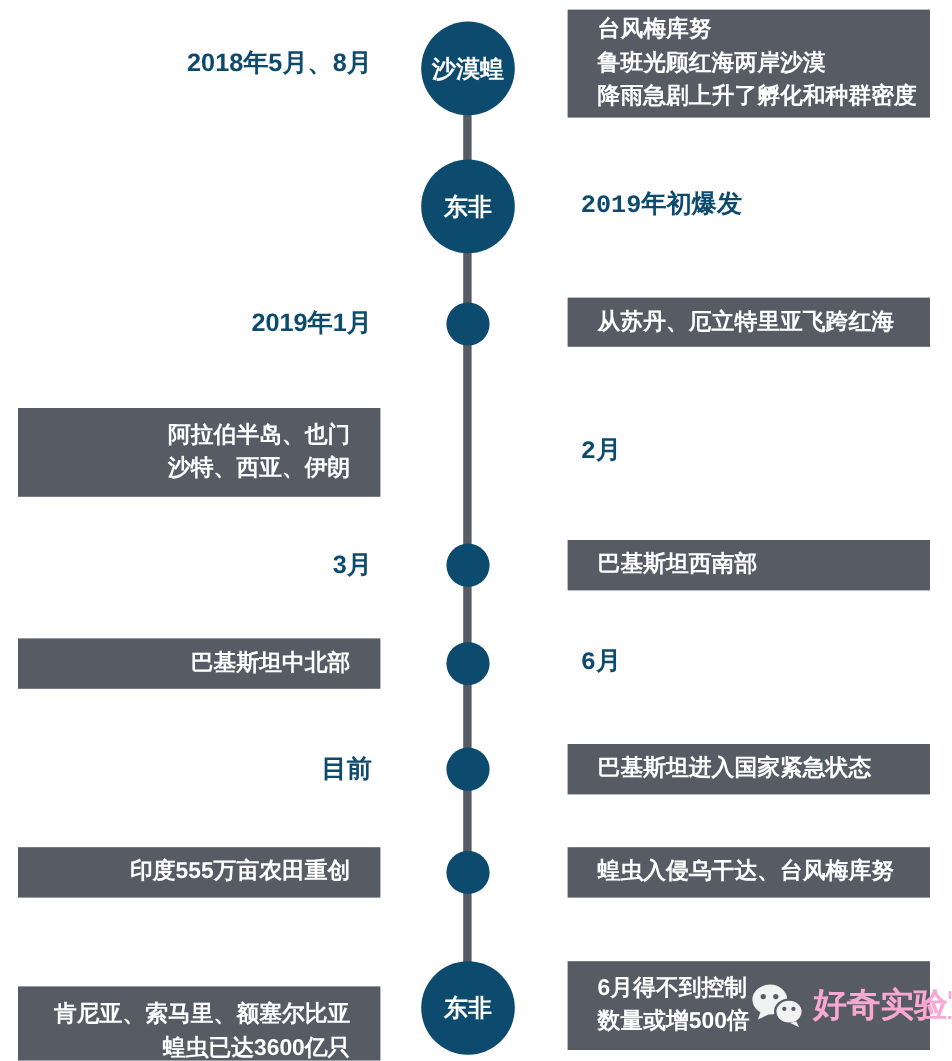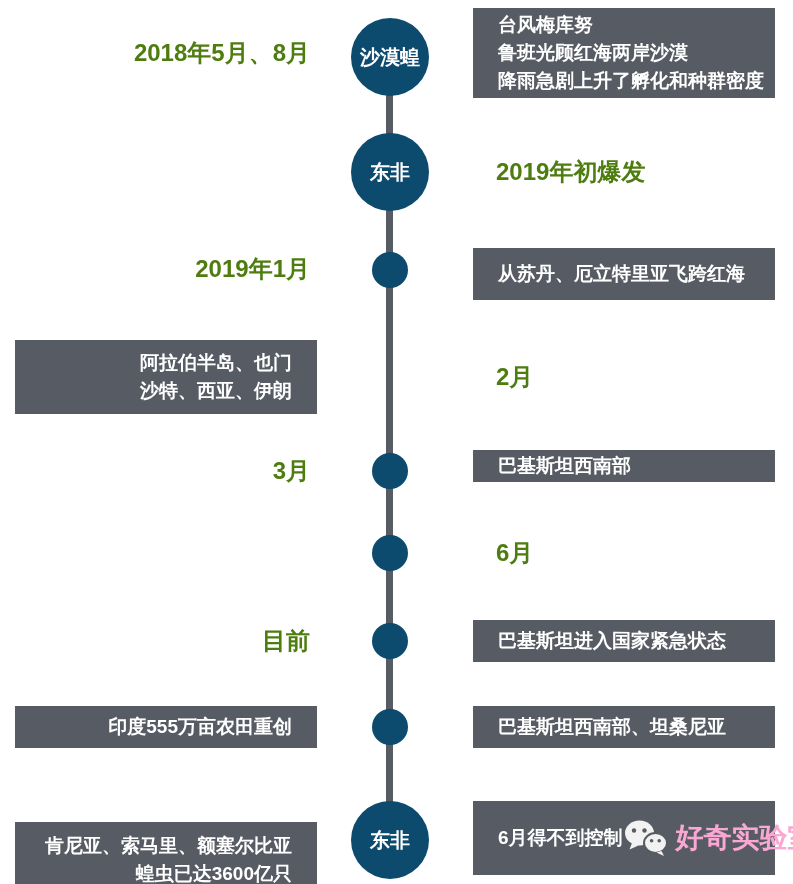--- a/index.html
+++ b/index.html
@@ -9,25 +9,25 @@
   }
   .vline { position:absolute; left:386px; top:57px; width:7px; height:783px; background:#575b63; }
   .circle {
     position:absolute; border-radius:50%; background:#0c4a6e; color:#ffffff;
     display:flex; align-items:center; justify-content:center;
     font-weight:bold; font-size:20px; z-index:2;
   }
   .circle.big   { width:78px; height:78px; left:351px; }
   .circle.small { width:36px; height:36px; left:372px; }
   .plain-label {
-    position:absolute; font-size:24px; font-weight:bold; color:#4d7c0f;
+    position:absolute; font-size:21px; font-weight:bold; color:#0c4a6e;
     white-space:nowrap; transform:translateY(-50%); line-height:1;
   }
   .plain-label.lft { right:483px; text-align:right; }
-  .plain-label.rgt { left:496px; text-align:left; }
+  .plain-label.rgt { left:484px; text-align:left;font-family:Liberation Mono, monospace; }
   .box {
     position:absolute; width:302px; background:#575b63; color:#ffffff;
     font-size:19px; font-weight:bold; line-height:28px;
     display:flex; flex-direction:column; justify-content:center;
     box-sizing:border-box; z-index:1;
   }
   .box.lft { left:15px;  padding:0 25px 0 12px; text-align:right; align-items:flex-end; }
   .box.rgt { left:473px; padding:0 12px 0 25px; text-align:left;  align-items:flex-start; }
   .box .line { display:block; white-space:nowrap; }
   .box.brand-box { flex-direction:row; align-items:center; justify-content:flex-start; }
@@ -48,61 +48,65 @@
     <span class="line">台风梅库努</span>
     <span class="line">鲁班光顾红海两岸沙漠</span>
     <span class="line">降雨急剧上升了孵化和种群密度</span>
   </div>
 
   <div class="circle big" style="top:133px">东非</div>
   <div class="plain-label rgt" style="top:172px">2019年初爆发</div>
 
   <div class="plain-label lft" style="top:269px">2019年1月</div>
   <div class="circle small" style="top:252px"></div>
-  <div class="box rgt" style="top:248px;height:52px">
+  <div class="box rgt" style="top:248px;height:41px">
     <span class="line">从苏丹、厄立特里亚飞跨红海</span>
   </div>
 
   <div class="box lft" style="top:340px;height:74px">
     <span class="line">阿拉伯半岛、也门</span>
     <span class="line">沙特、西亚、伊朗</span>
   </div>
   <div class="plain-label rgt" style="top:377px">2月</div>
 
   <div class="plain-label lft" style="top:471px">3月</div>
   <div class="circle small" style="top:453px"></div>
-  <div class="box rgt" style="top:450px;height:32px">
+  <div class="box rgt" style="top:450px;height:42px">
     <span class="line">巴基斯坦西南部</span>
   </div>
 
+  <div class="box lft" style="top:532px;height:42px">
+    <span class="line">巴基斯坦中北部</span>
+  </div>
   <div class="circle small" style="top:535px"></div>
   <div class="plain-label rgt" style="top:553px">6月</div>
 
   <div class="plain-label lft" style="top:641px">目前</div>
   <div class="circle small" style="top:623px"></div>
   <div class="box rgt" style="top:620px;height:42px">
     <span class="line">巴基斯坦进入国家紧急状态</span>
   </div>
 
   <div class="box lft" style="top:706px;height:42px">
     <span class="line">印度555万亩农田重创</span>
   </div>
   <div class="circle small" style="top:709px"></div>
   <div class="box rgt" style="top:706px;height:42px">
-    <span class="line">巴基斯坦西南部、坦桑尼亚</span>
+    <span class="line">蝗虫入侵乌干达、台风梅库努</span>
   </div>
 
   <div class="box lft" style="top:822px;height:76px">
     <span class="line">肯尼亚、索马里、额塞尔比亚</span>
     <span class="line">蝗虫已达3600亿只</span>
   </div>
   <div class="circle big" style="top:801px">东非</div>
   <div class="box rgt brand-box" style="top:801px;height:74px">
     <div class="box-lines">
       <span class="line">6月得不到控制</span>
+      <span class="line">数量或增500倍</span>
     </div>
     <div class="brand">
       <span style="display:inline-flex">
         <svg width="46" height="38" viewBox="0 0 46 38" aria-hidden="true">
           <ellipse cx="16.5" cy="14" rx="14.5" ry="12.5" fill="#f2f2f2"></ellipse>
           <path d="M9 24 L6.5 30.5 L15.5 26.5 Z" fill="#f2f2f2"></path>
           <circle cx="11" cy="11.5" r="2.2" fill="#575b63"></circle>
           <circle cx="21.5" cy="11.5" r="2.2" fill="#575b63"></circle>
           <ellipse cx="32.5" cy="24" rx="11.5" ry="10" stroke="#575b63" stroke-width="2" fill="#f2f2f2"></ellipse>
           <path d="M38.5 32 L41 37 L33.5 33.6 Z" fill="#f2f2f2"></path>

